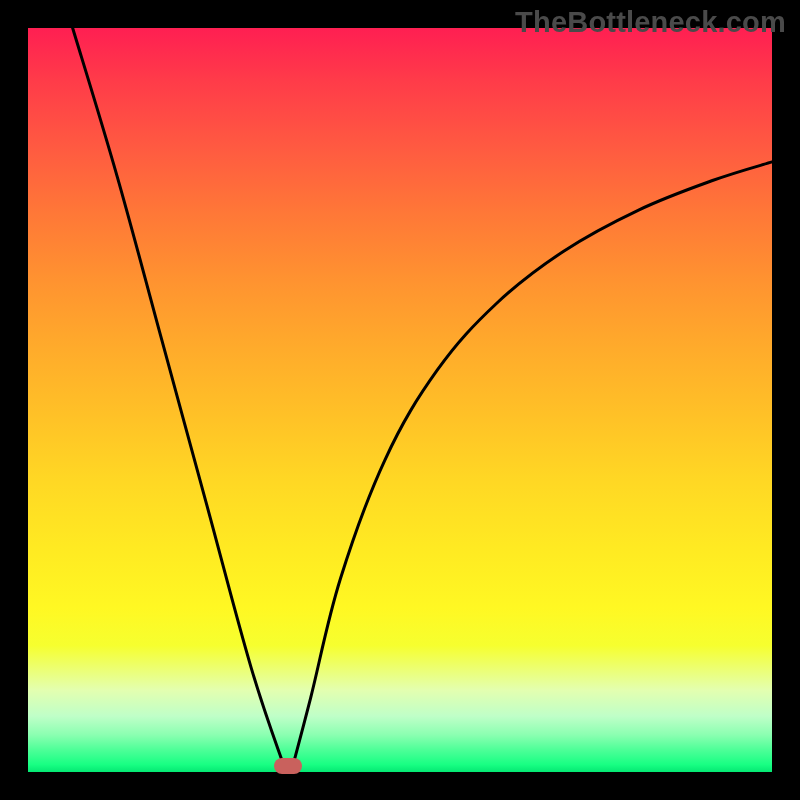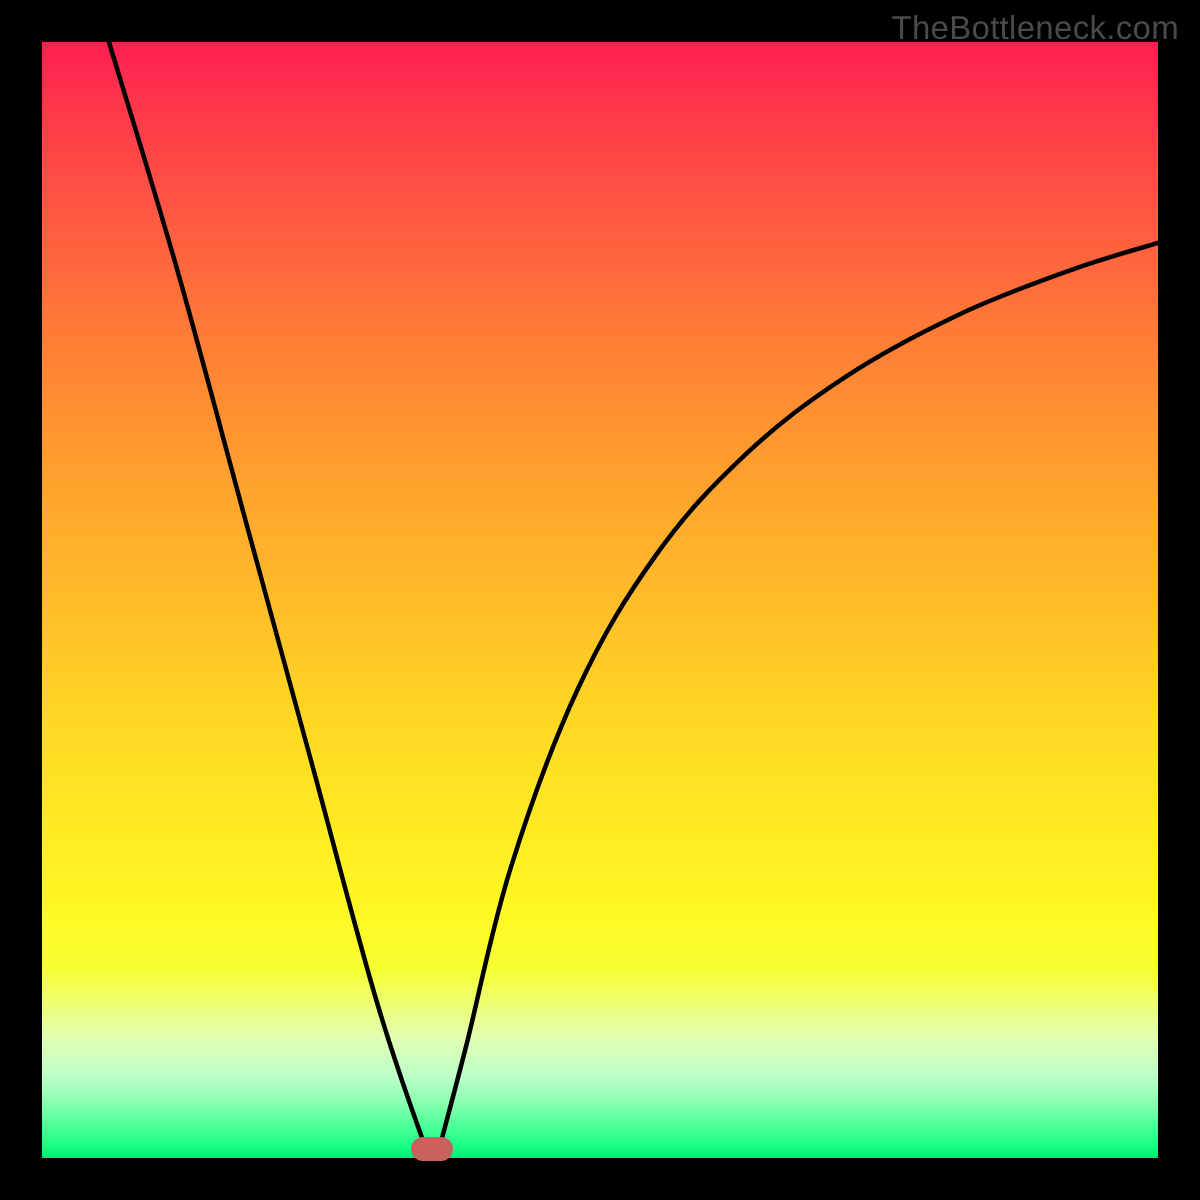--- a/index.html
+++ b/index.html
@@ -15,22 +15,22 @@
     position: relative;
     width: 800px;
     height: 800px;
     background: #000;
   }
   .watermark {
     position: absolute;
     top: 6px;
     right: 14px;
     color: #4a4a4a;
-    font-size: 22px;
-    font-weight: 400;
+    font-size: 29px;
+    font-weight: 700;
     letter-spacing: 0.2px;
     z-index: 5;
   }
   .plot-area {
     position: absolute;
     left: 28px;
     top: 28px;
     width: 744px;
     height: 744px;
     background: linear-gradient(

